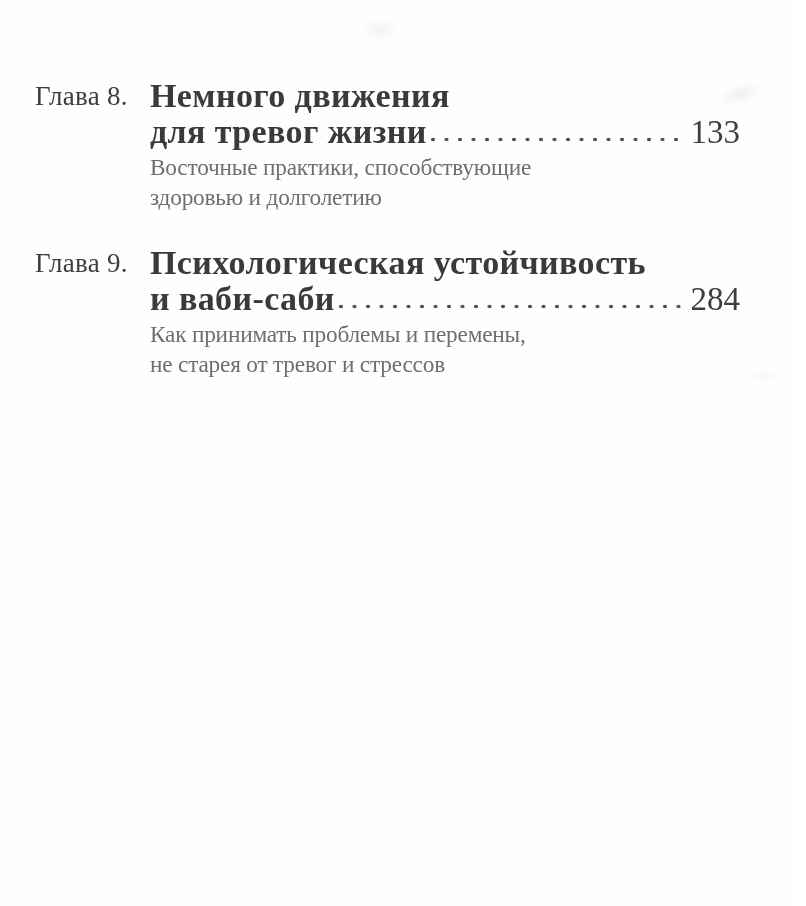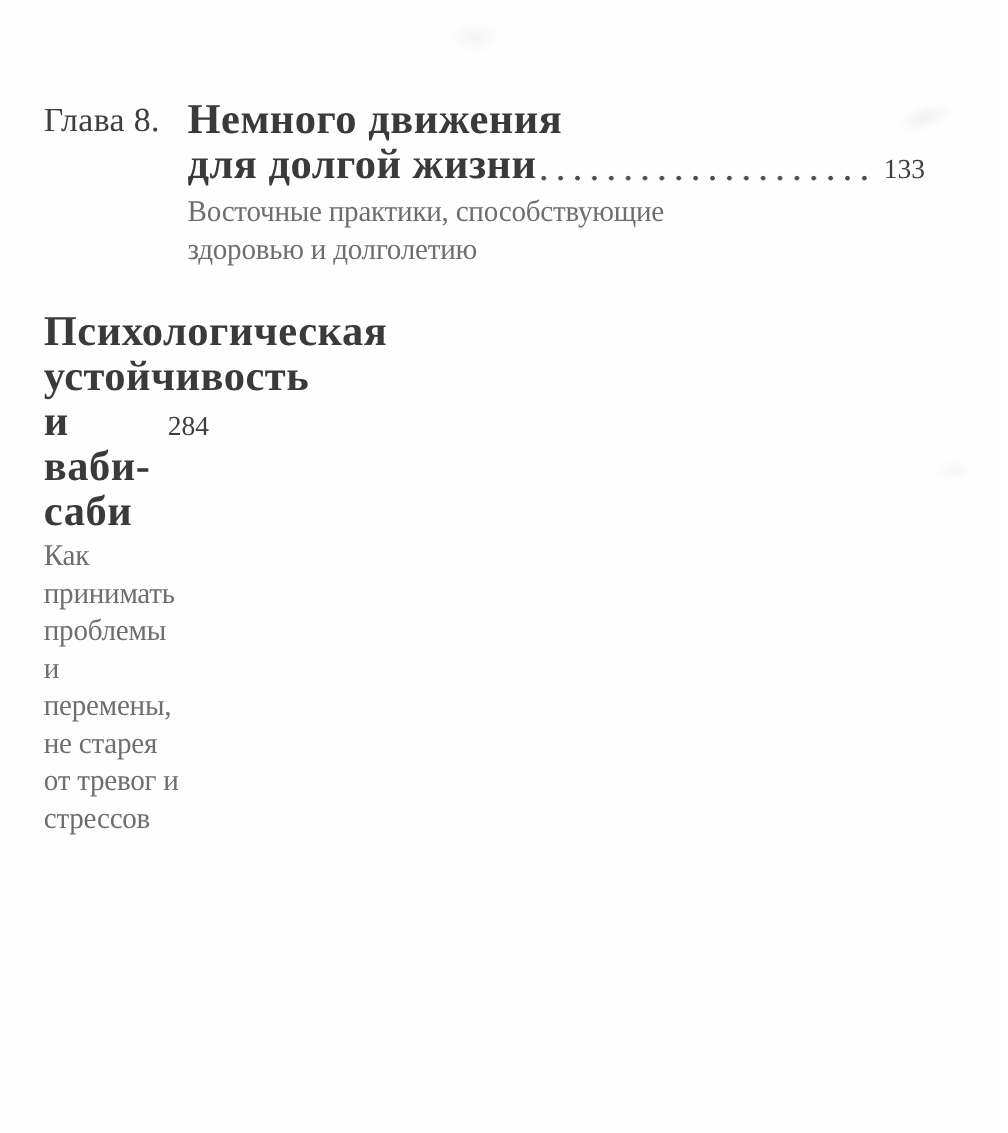--- a/index.html
+++ b/index.html
@@ -56,21 +56,21 @@
     flex: 1 1 auto;
     align-self: flex-end;
     height: 5px;
     margin: 0 10px 8px 4px;
     background-image: radial-gradient(circle at 2px 2.5px, #4c4c4c 1.6px, transparent 2.1px);
     background-size: 13.5px 5px;
     background-repeat: repeat-x;
     background-position: left bottom;
   }
   .page-number {
-    font-size: 22px;
+    font-size: 33px;
     line-height: 36px;
     font-weight: normal;
     color: #3e3e3e;
     white-space: nowrap;
   }
   .subtitle {
     margin-top: 2px;
     font-size: 24px;
     line-height: 30px;
     font-weight: normal;
@@ -100,32 +100,33 @@
   <div class="smudge smudge-2"></div>
   <div class="smudge smudge-3"></div>
 
   <div>
 
     <div class="entry entry-1">
       <div class="chapter-label">Глава 8.</div>
       <div>
         <div class="chapter-title-line">Немного движения</div>
         <div class="title-row">
-          <span class="chapter-title-line">для долгой жизни</span>
+          <span class="chapter-title-line">для тревог жизни</span>
           <span class="leader"></span>
           <span class="page-number">133</span>
         </div>
         <div class="subtitle">
           <div>Восточные практики, способствующие</div>
           <div>здоровью и долголетию</div>
         </div>
       </div>
     </div>
 
     <div class="entry entry-2">
+      <div class="chapter-label">Глава 9.</div>
       <div>
         <div class="chapter-title-line">Психологическая устойчивость</div>
         <div class="title-row">
           <span class="chapter-title-line">и ваби-саби</span>
           <span class="leader"></span>
           <span class="page-number">284</span>
         </div>
         <div class="subtitle">
           <div>Как принимать проблемы и перемены,</div>
           <div>не старея от тревог и стрессов</div>

